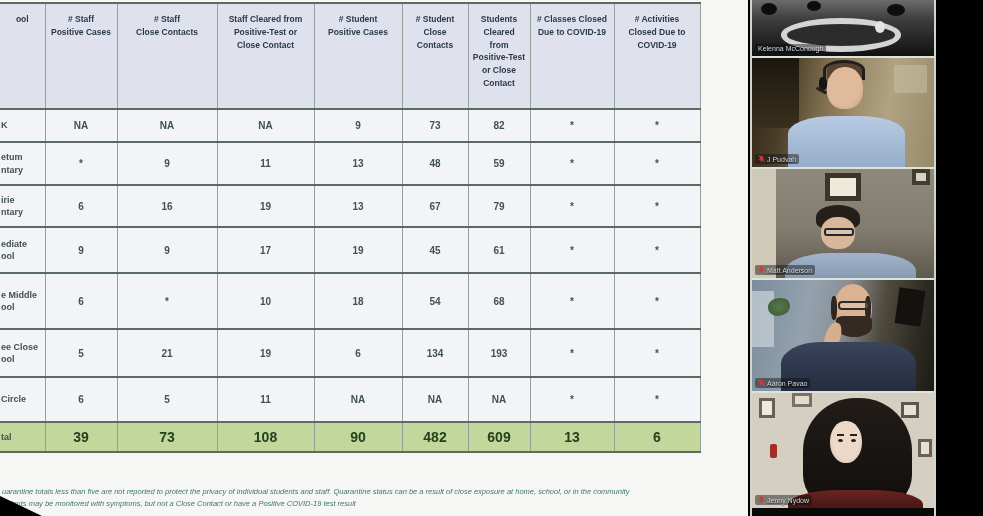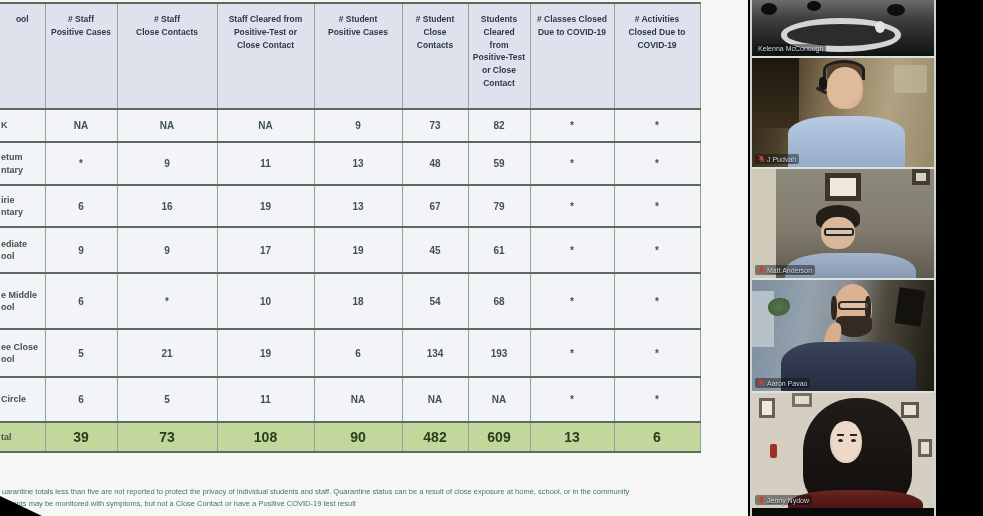--- a/index.html
+++ b/index.html
@@ -41,21 +41,21 @@
     color:var(--cell_text);
   }
   tbody tr:nth-child(1){height:33px} tbody tr:nth-child(2){height:43px}
   tbody tr:nth-child(3){height:42px} tbody tr:nth-child(4){height:46px}
   tbody tr:nth-child(5){height:56px} tbody tr:nth-child(6){height:48px}
   tbody tr:nth-child(7){height:45px} tbody tr:nth-child(8){height:30px}
   tbody tr.total{height:30px}
   tbody tr.total td { background:var(--total_bg); color:var(--total_text); font-size:14px; }
   .footnote {
     position:absolute; left:2px; top:486px; width:742px;
-    font-size:7.5px; color:var(--footnote_text); line-height:1.65;
+    font-size:7.5px; font-style:italic; color:var(--footnote_text); line-height:1.65;
   }
   .corner-wedge {
     position:absolute; left:0; bottom:0; width:42px; height:20px; background:#000;
     clip-path:polygon(0 0, 100% 100%, 0 100%); z-index:6;
   }
   
   .video-strip {
     position:absolute; left:750px; top:0; width:186px; height:516px;
     background:var(--video_bg);
     border-left:2px solid #cdd6cd; border-right:2px solid #cdd6cd;

